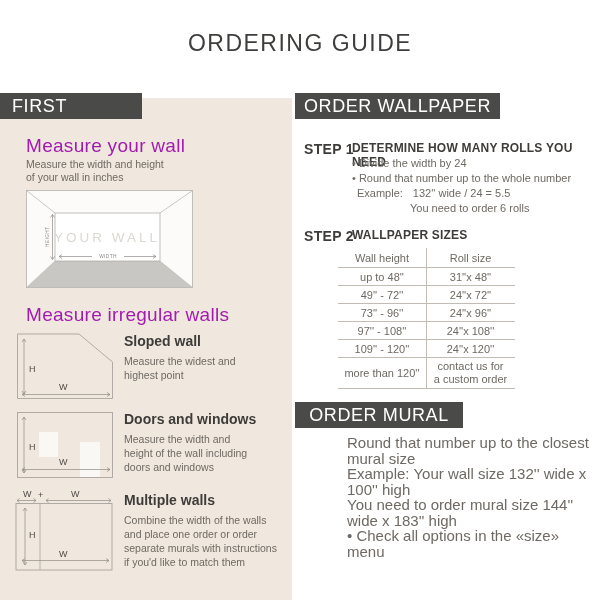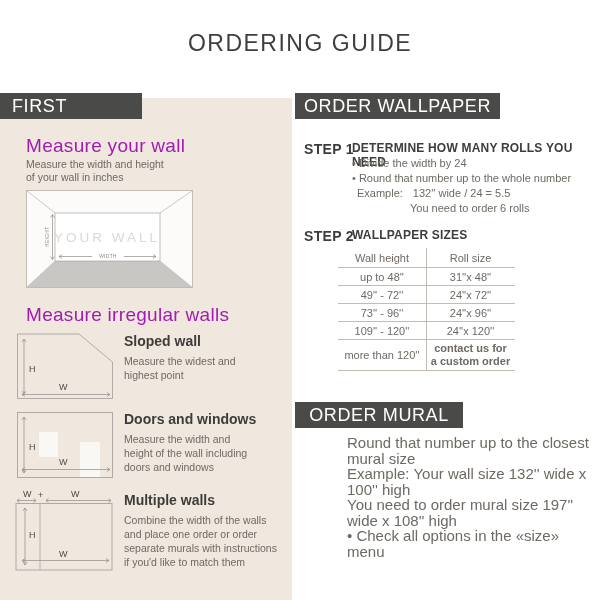--- a/index.html
+++ b/index.html
@@ -67,21 +67,21 @@
   .step2-title{left:352px;top:228px;}
 
   
   .size-table{left:338px;top:248px;width:177px;font-size:11px;color:#6e6963;}
   .trow{display:flex;border-bottom:1px solid #c2bcb5;align-items:center;}
   .trow .c1{width:88px;text-align:center;}
   .trow .c2{width:89px;text-align:center;}
   .trow-head{height:19px;}
   .trow-body{height:17px;}
   .trow-last{height:30px;}
-  .trow-last .c2{line-height:13px;font-weight:bold;}
+  .trow-last .c2{line-height:13px;}
   .col-divider{position:absolute;left:88px;top:0;bottom:0;width:1px;background:#c2bcb5;}
 
   
   .mural-lines{left:347px;top:435px;font-size:15px;color:#6e6963;line-height:15.5px;}
 </style>
 </head>
 <body>
 
 <div class="abs left-panel"></div>
 
@@ -211,33 +211,37 @@
   </div>
   <div class="trow trow-body">
     <span class="c1">49'' - 72''</span>
     <span class="c2">24''x 72''</span>
   </div>
   <div class="trow trow-body">
     <span class="c1">73'' - 96''</span>
     <span class="c2">24''x 96''</span>
   </div>
   <div class="trow trow-body">
+    <span class="c1">97'' - 108''</span>
+    <span class="c2">24''x 108''</span>
+  </div>
+  <div class="trow trow-body">
     <span class="c1">109'' - 120''</span>
     <span class="c2">24''x 120''</span>
   </div>
   <div class="trow trow-last">
     <span class="c1">more than 120''</span>
     <span class="c2">
       <span style="display:block">contact us for</span>
       <span style="display:block">a custom order</span>
     </span>
   </div>
 </div>
 
 <div class="abs bar bar-mural">
   <span>ORDER MURAL</span>
 </div>
 <div class="abs mural-lines">
   <div>Round that number up to the closest mural size</div>
   <div>Example: Your wall size 132'' wide x 100'' high</div>
-  <div>You need to order mural size 197'' wide x 108'' high</div>
+  <div>You need to order mural size 144'' wide x 183'' high</div>
   <div>• Check all options in the «size» menu</div>
 </div>
 
 </body></html>

